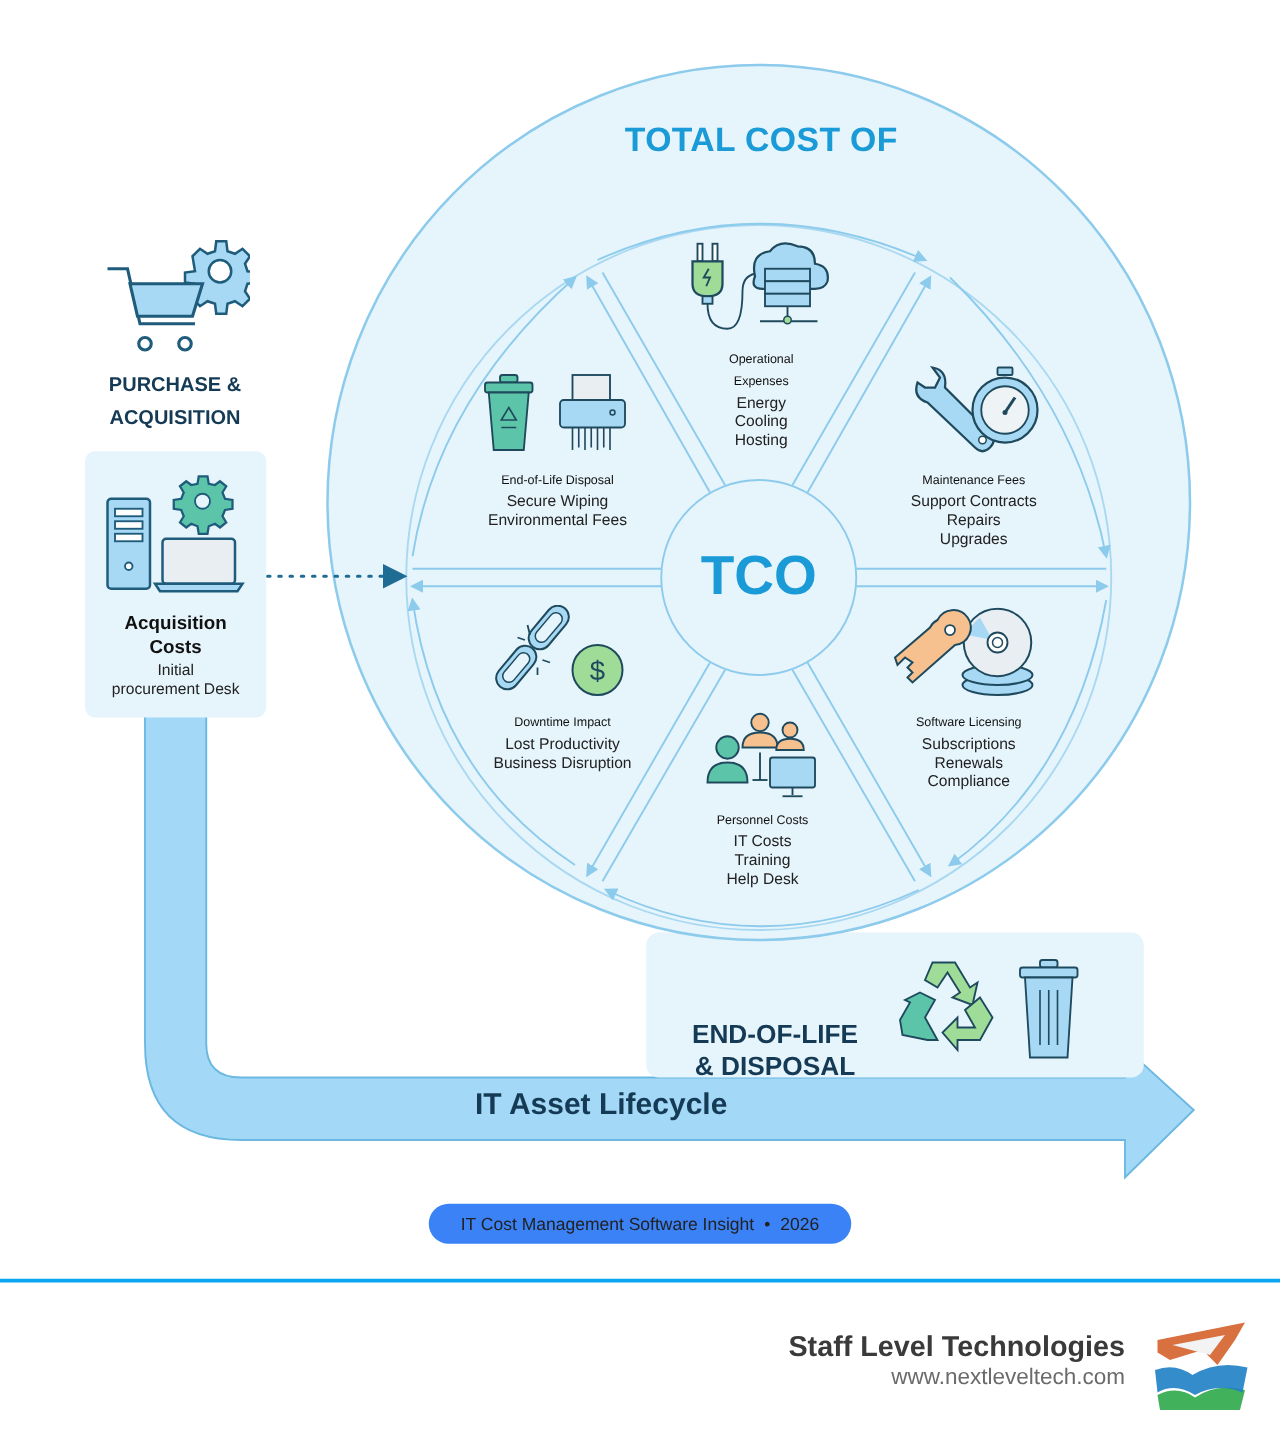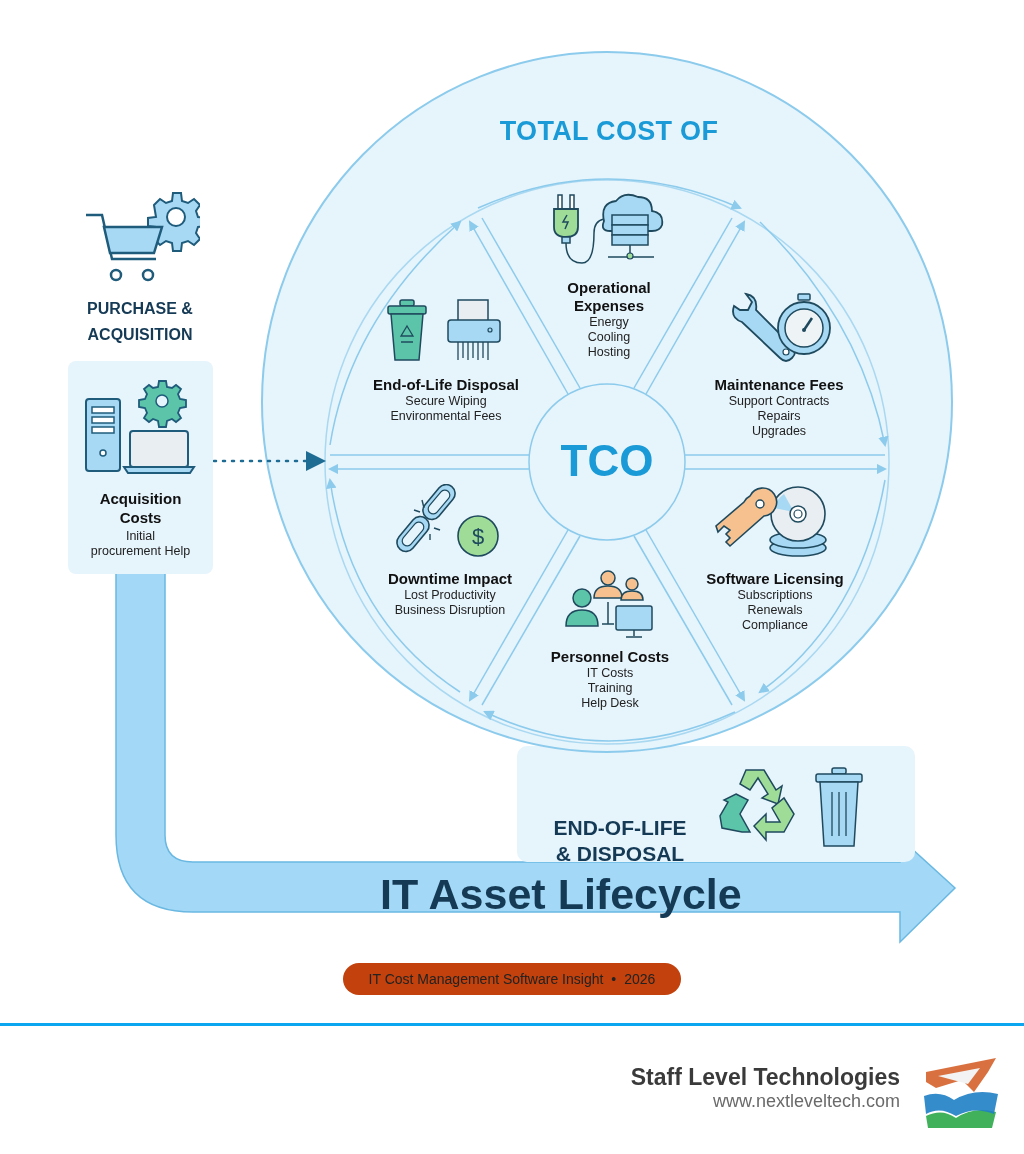--- a/index.html
+++ b/index.html
@@ -1,30 +1,30 @@
 <!DOCTYPE html>
 <html><head>
 <meta charset="utf-8">
 <style>
   html, body { margin:0; padding:0; }
   body { width:1024px; height:1154px; background:#ffffff; position:relative; overflow:hidden; font-family:"Liberation Sans", sans-serif; }
   .abs { position:absolute; }
   svg.bg { position:absolute; left:0; top:0; }
   .txt-center { text-align:center; }
   .h-dark { color:#153a55; font-weight:700; }
-  .seg-title { font-weight:700; color:#111; font-size:15px; line-height:18px; }
+  .seg-title { font-weight:400; color:#111; font-size:10px; line-height:18px; }
   .seg-sub { color:#222; font-size:12.5px; line-height:15px; }
   .seg { position:absolute; text-align:center; }
-  .tco-title { color:#1a9ad6; font-weight:700; font-size:27px; line-height:32px; letter-spacing:0.3px;margin-top:19px; }
+  .tco-title { color:#1a9ad6; font-weight:700; font-size:27px; line-height:32px; letter-spacing:0.3px; }
   .tco-center { color:#1a9ad6; font-weight:700; font-size:44px; }
-  .pill { position:absolute; left:343px; top:963px; width:338px; height:32px; border-radius:16px; background:#c2410c; display:flex; align-items:center; justify-content:center; font-size:14px; color:#222; gap:8px; }
+  .pill { position:absolute; left:343px; top:963px; width:338px; height:32px; border-radius:16px; background:#3b82f6; display:flex; align-items:center; justify-content:center; font-size:14px; color:#222; gap:8px; }
   .footer-line { position:absolute; left:0; top:1023px; width:1024px; height:3px; background:#0aa6ef; }
   .brand-name { position:absolute; right:124px; top:1064px; font-size:23px; font-weight:700; color:#3a3a3a; }
   .brand-url { position:absolute; right:124px; top:1091px; font-size:18px; color:#6a6a6a; }
-  .lifecycle-label { position:absolute; left:380px; top:870px; font-size:43px; font-weight:600; color:#153a55; }
+  .lifecycle-label { position:absolute; left:380px; top:870px; font-size:24px; font-weight:600; color:#153a55; }
 </style>
 </head>
 <body>
 
 <svg class="bg" width="1024" height="1154" viewBox="0 0 1024 1154">
   <defs>
     <marker id="ah" viewBox="0 0 10 10" refX="8" refY="5" markerWidth="7" markerHeight="7" orient="auto-start-reverse">
       <path d="M0,0 L10,5 L0,10 Z" fill="#8ccbec"></path>
     </marker>
     <marker id="ahdark" viewBox="0 0 10 10" refX="8" refY="5" markerWidth="8" markerHeight="8" orient="auto">
@@ -103,21 +103,21 @@
       <rect x="48" y="54" width="58" height="36" rx="3" fill="#e8eef2" stroke="#1f5c7c" stroke-width="2"></rect>
       <path d="M42,90 L112,90 L108,96 L46,96 Z" fill="#a7d9f4" stroke="#1f5c7c" stroke-width="2"></path>
     </svg>
   </div>
   <div class="abs txt-center" style="left:0;top:128px;width:145px;font-weight:700;font-size:15px;line-height:19px;color:#111;">
     <div>Acquisition</div>
     <div>Costs</div>
   </div>
   <div class="abs txt-center seg-sub" style="left:0;top:168px;width:145px;">
     <div>Initial</div>
-    <div>procurement Help</div>
+    <div>procurement Desk</div>
   </div>
 </div>
 
 <div class="abs txt-center tco-title" style="left:457px;top:96px;width:304px;">
   <div>TOTAL COST OF</div>
 </div>
 
 <div class="abs txt-center tco-center" style="left:529px;top:433px;width:156px;line-height:56px;">TCO</div>
 
 <div class="abs" style="left:552px;top:193px;width:118px;height:78px;">

